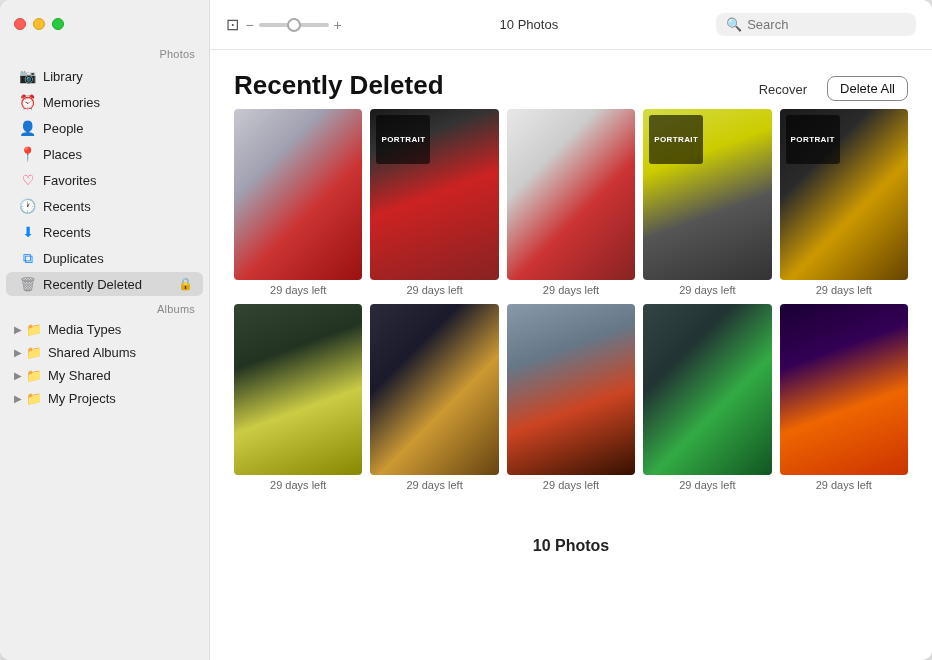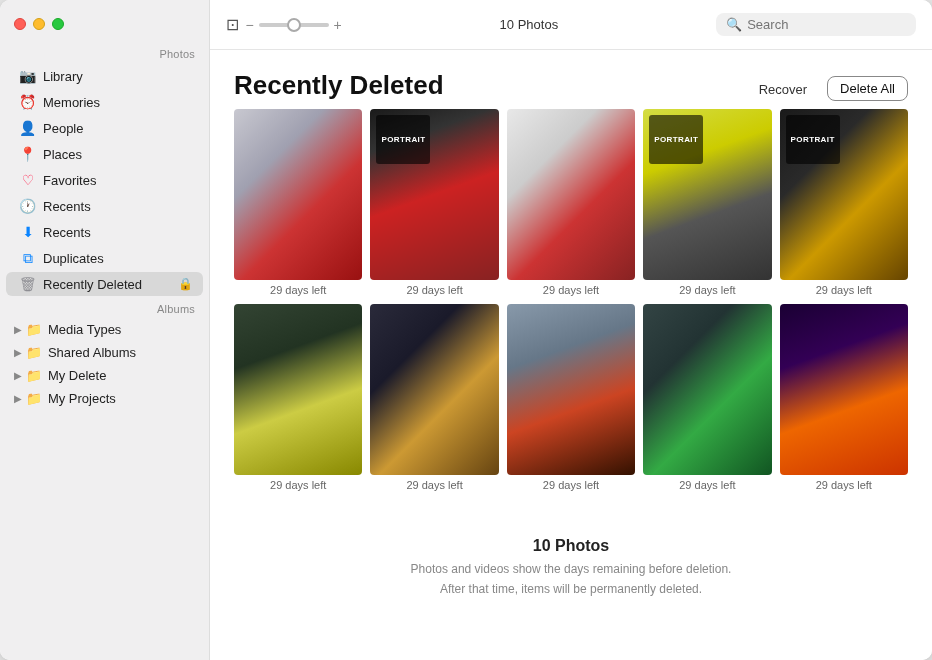--- a/index.html
+++ b/index.html
@@ -405,21 +405,21 @@
       <span>Media Types</span>
     </div>
     <div class="sidebar-expand">
       <span class="chevron">▶</span>
       <span class="item-icon">📁</span>
       <span>Shared Albums</span>
     </div>
     <div class="sidebar-expand">
       <span class="chevron">▶</span>
       <span class="item-icon">📁</span>
-      <span>My Delete</span>
+      <span>My Shared</span>
     </div>
 
     <div class="sidebar-expand">
       <span class="chevron">▶</span>
       <span class="item-icon">📁</span>
       <span>My Projects</span>
     </div>
   </div>
 
   <div class="main">
@@ -522,20 +522,16 @@
         <div class="photo-item">
           <div class="photo-thumb">
             <div class="photo-thumb-inner p10"></div>
           </div>
           <span class="photo-caption">29 days left</span>
         </div>
       </div>
 
       <div class="footer-info">
         <div class="footer-count">10 Photos</div>
-        <div class="footer-desc">
-          <span>Photos and videos show the days remaining before deletion.</span><br>
-          <span>After that time, items will be permanently deleted.</span>
-        </div>
       </div>
     </div>
   </div>
 </div>
 
 </body></html>

